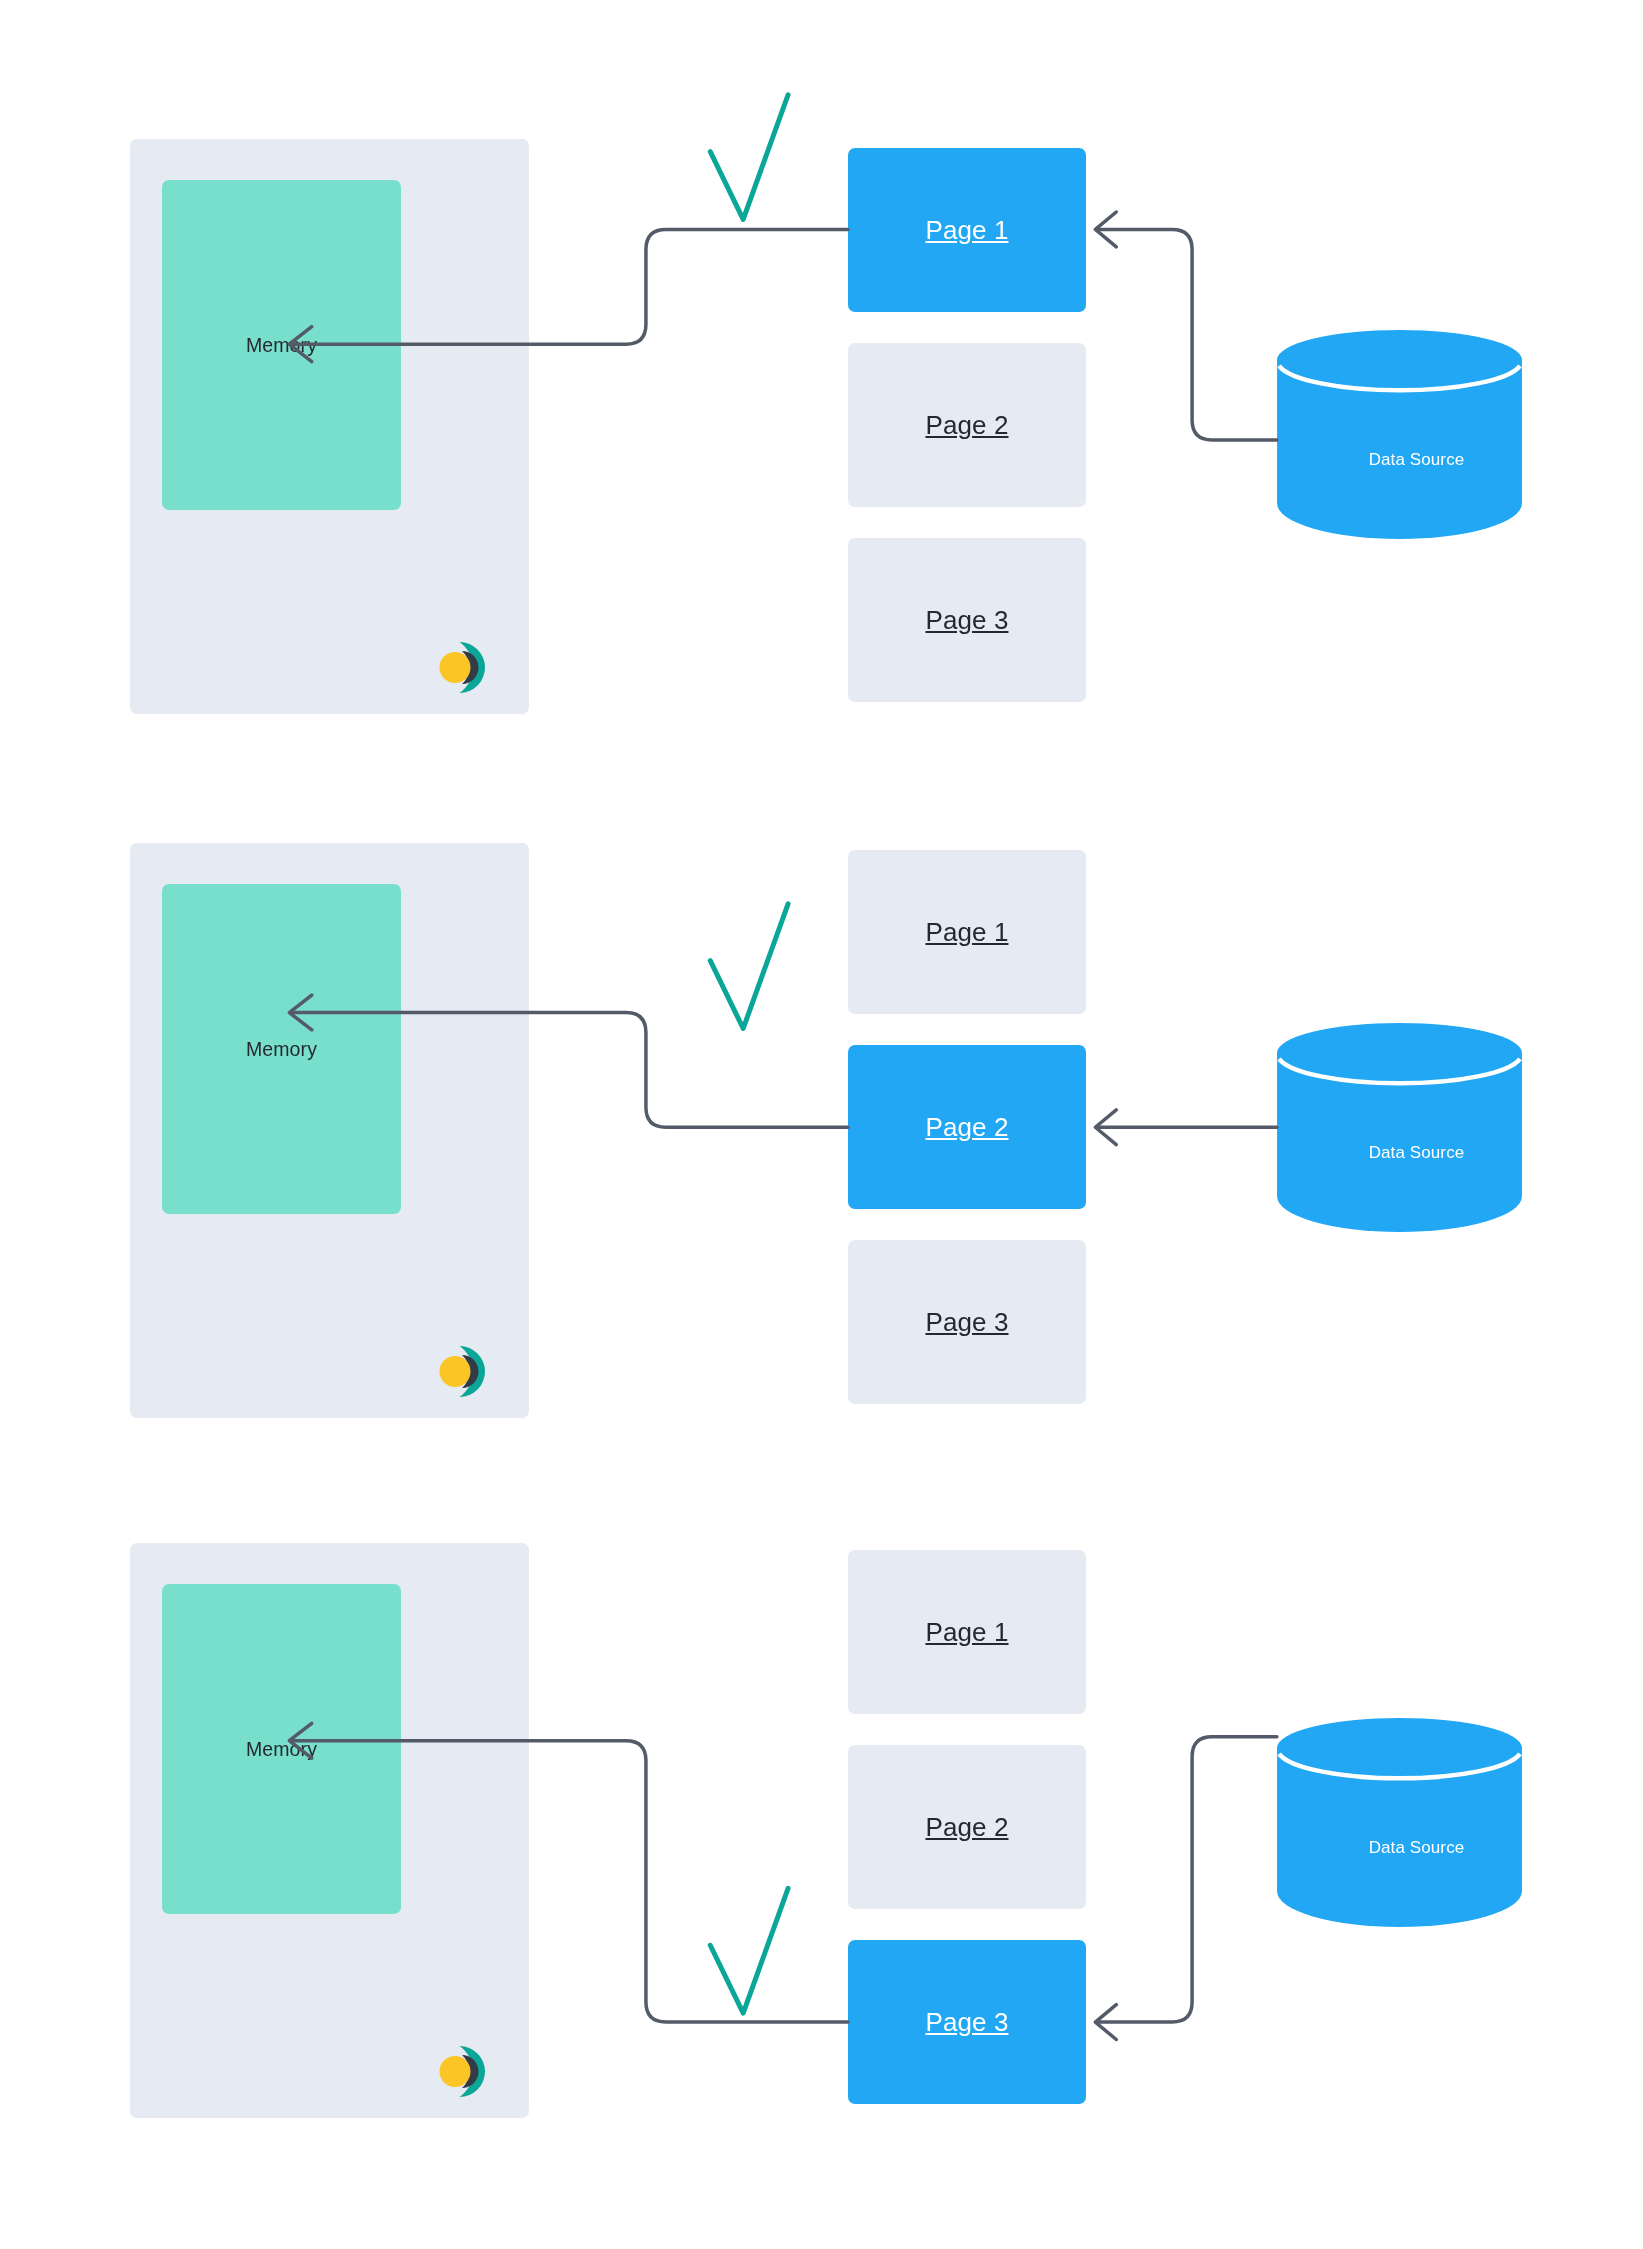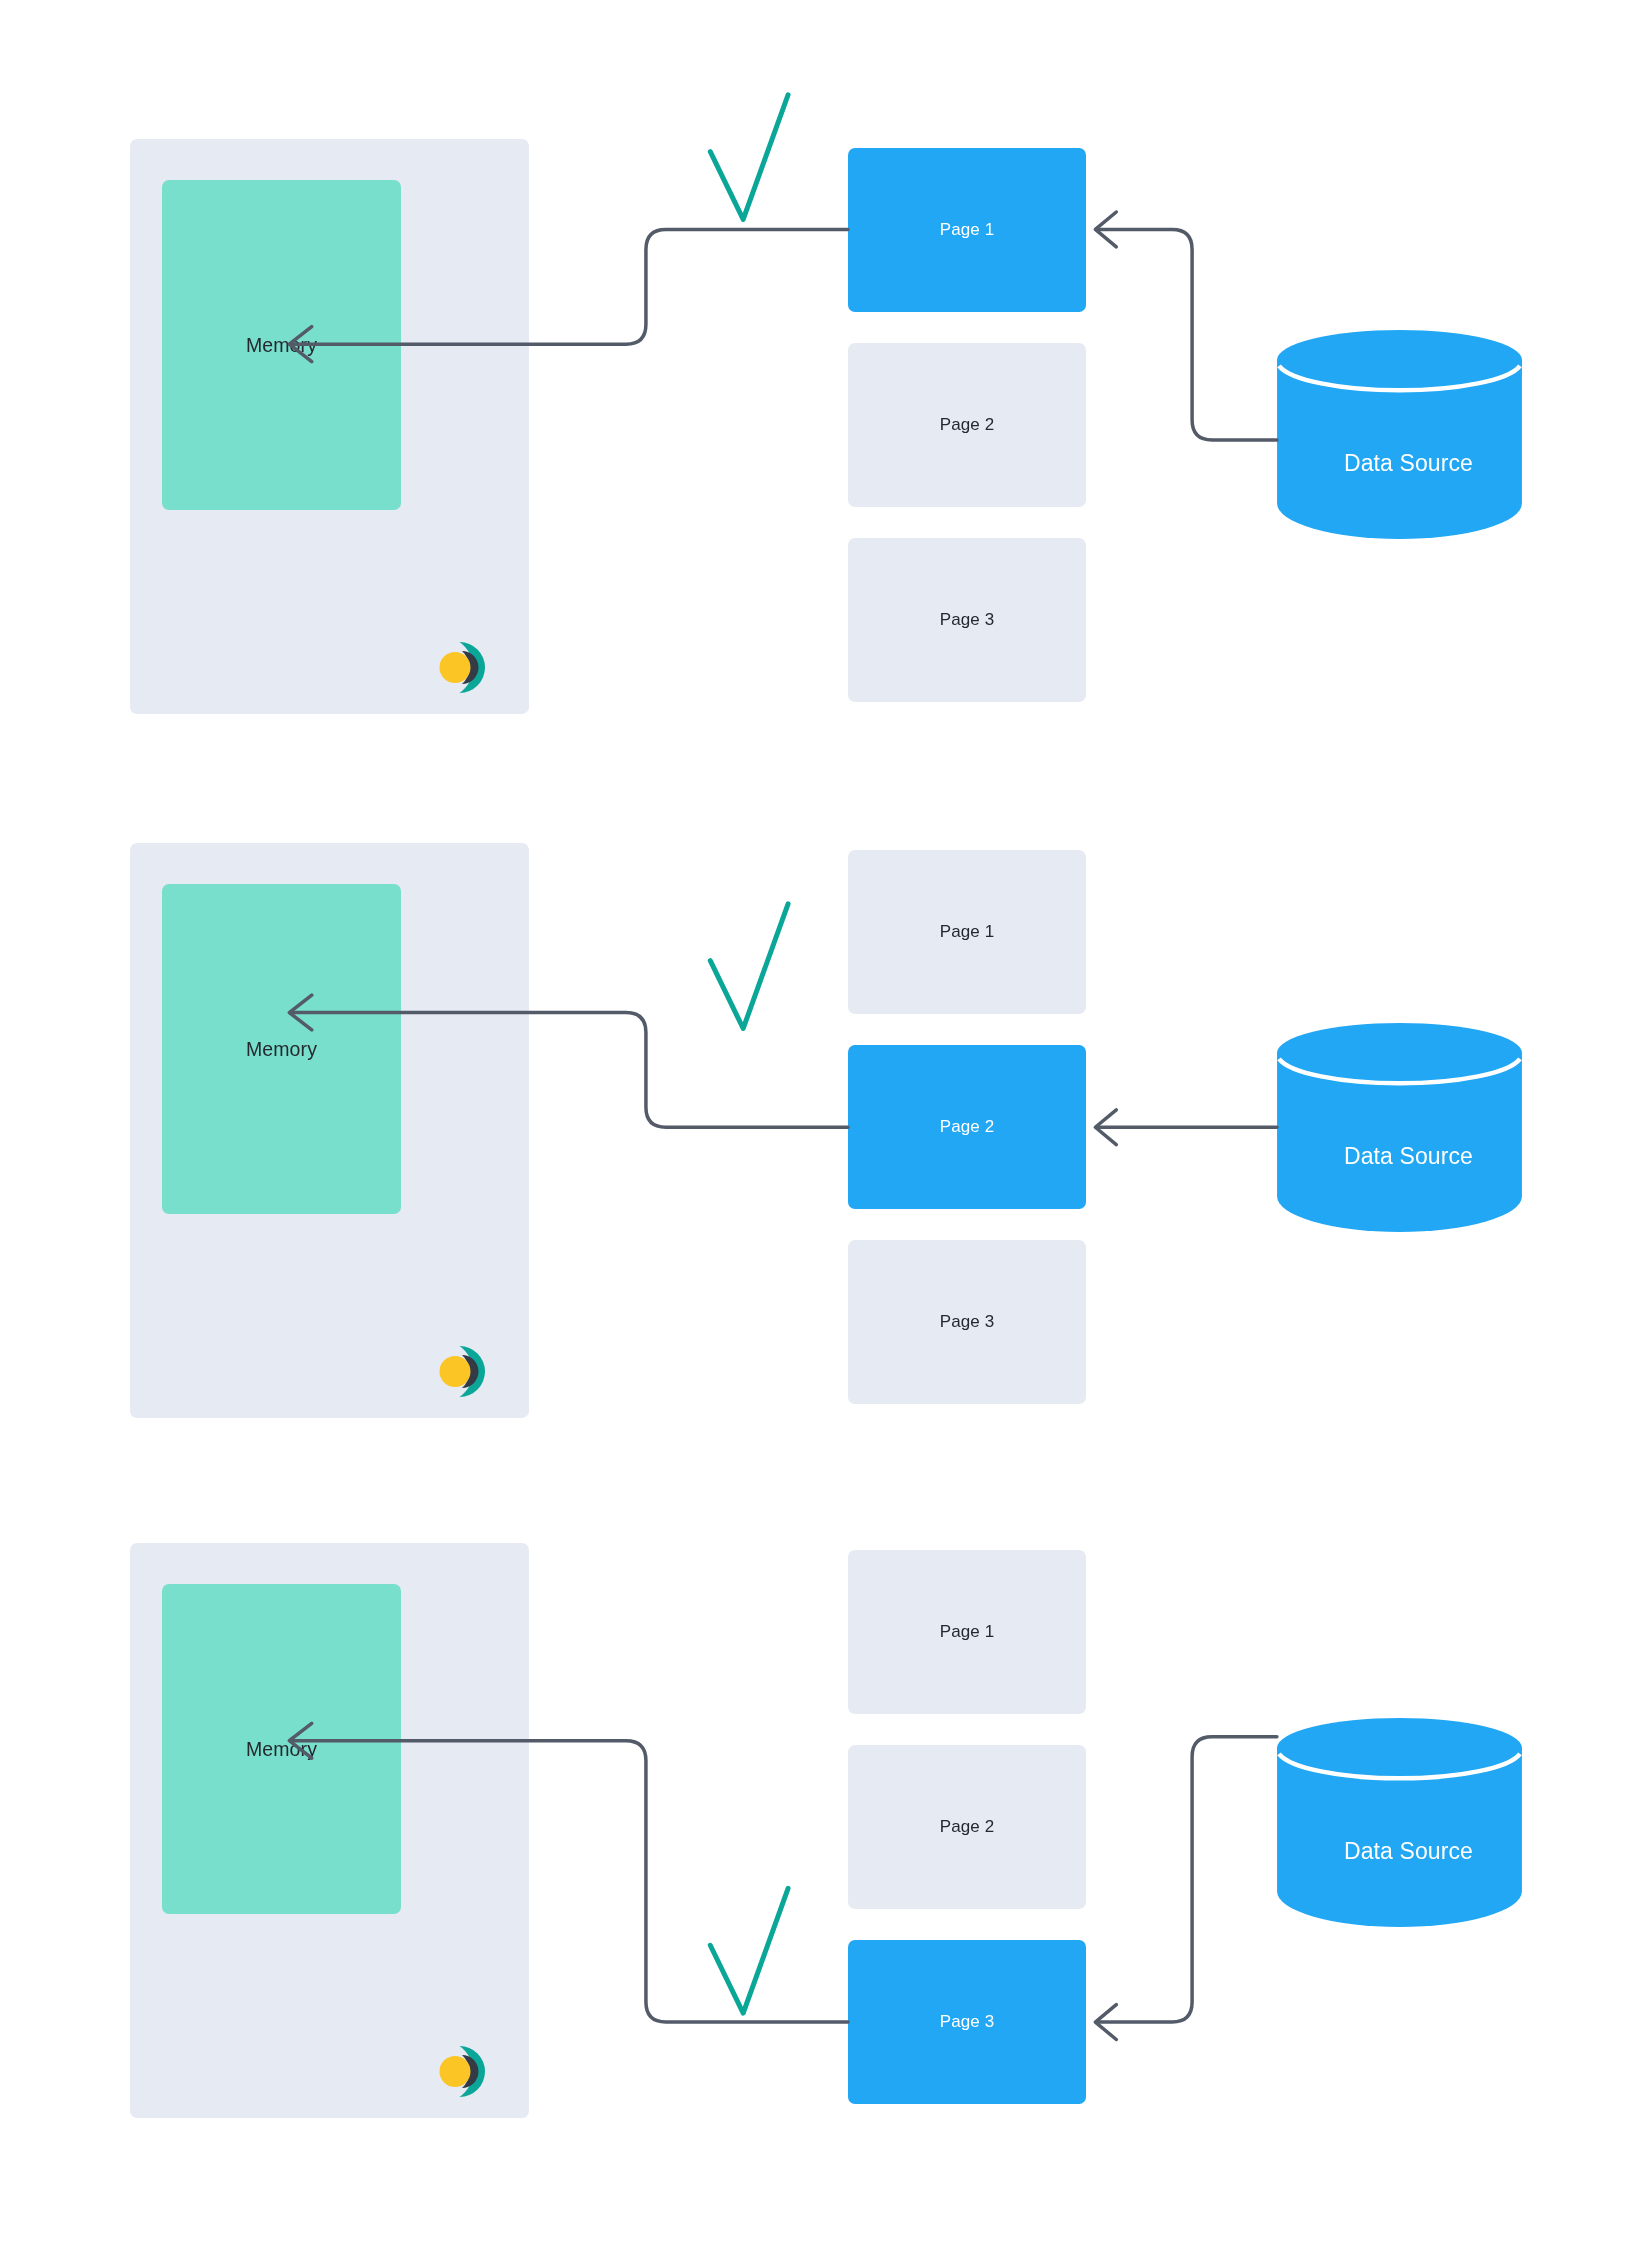--- a/index.html
+++ b/index.html
@@ -64,40 +64,41 @@
     border-radius: 7px;
     display: flex;
     align-items: center;
     justify-content: center;
     background: #e6eaf2;
   }
   .page-card.active {
     background: #21a7f4;
   }
   .page-label {
-    font-size: 17px;
+    font-size: 26px;
     color: #24292f;
     letter-spacing: 0.1px;
+    text-decoration: underline;
   }
   .page-card.active .page-label {
     color: #ffffff;
   }
   
   .datasource {
     position: absolute;
     left: 1277px;
     width: 245px;
     height: 219px;
   }
   .ds-label {
     position: absolute;
-    left: 4px;
+    left: 12px;
     width: 255px;
     text-align: center;
-    font-size: 23px;
+    font-size: 17px;
     color: #ffffff;
     letter-spacing: 0.1px;
   }
   
   .wires {
     position: absolute;
     left: 0; top: 0;
     width: 1644px;
     height: 2250px;
     pointer-events: none;

